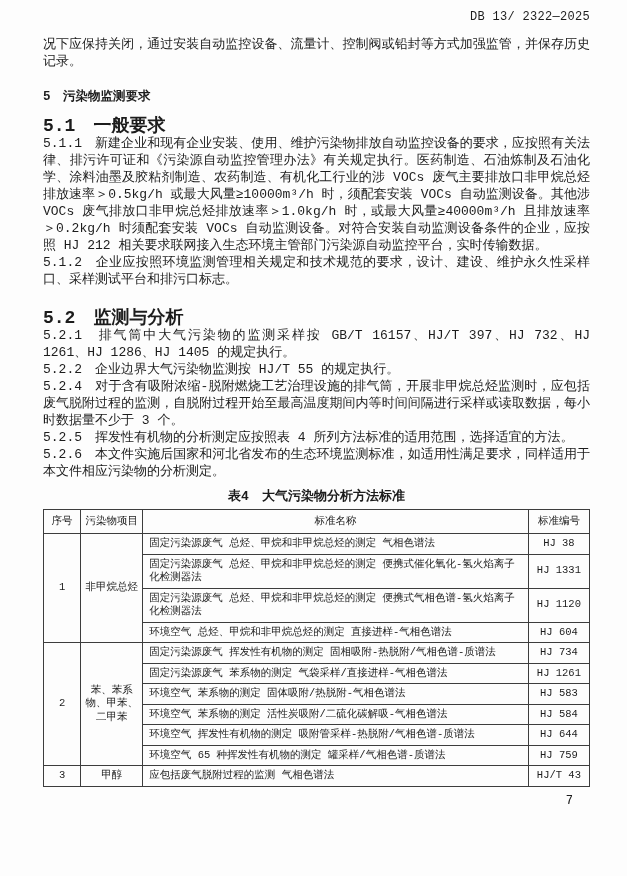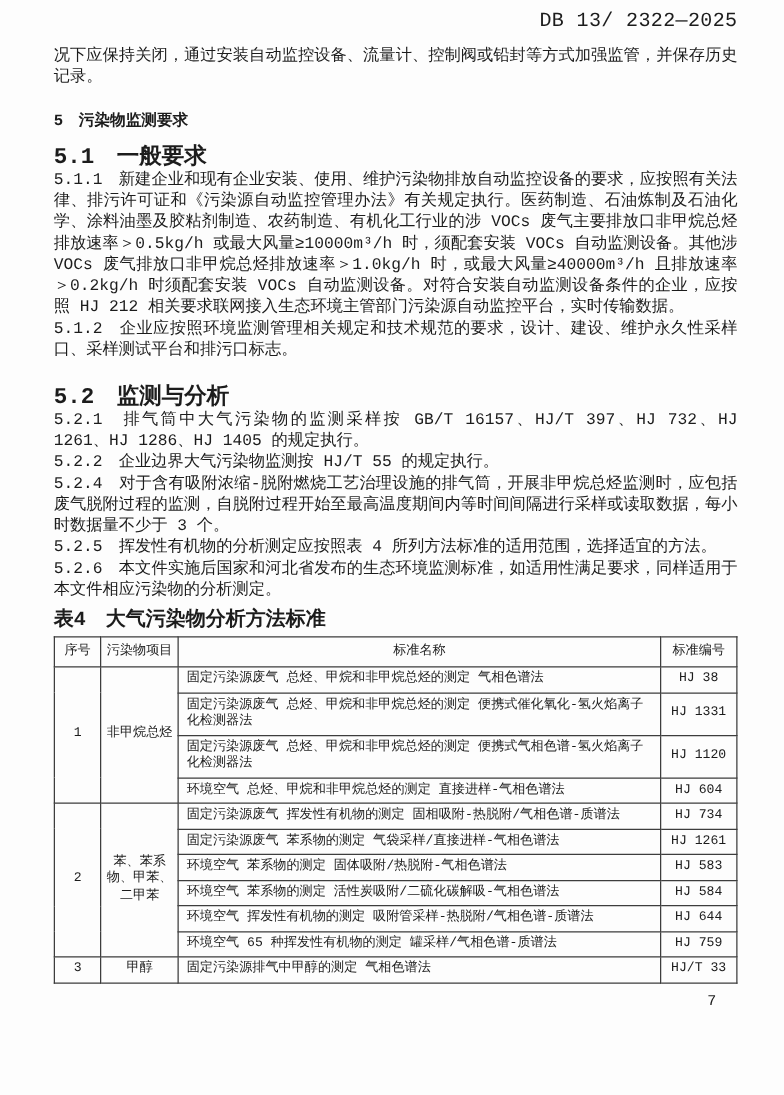--- a/index.html
+++ b/index.html
@@ -8,21 +8,21 @@
     width: 627px; height: 876px;
     background: #fdfdfd;
     color: #1c1c1c;
     font-family: "Liberation Mono", "Liberation Serif", serif;
     overflow: hidden;
   }
   .page { padding: 10px 37px 0 43px; }
 
   .doc-code {
     text-align: right;
-    font-size: 16px;
+    font-size: 12px;
     line-height: 15px;
     letter-spacing: 0.3px;
     margin-bottom: 11px;
   }
 
   p.body {
     font-size: 13px;
     line-height: 17px;
     text-align: justify;
     margin: 0;
@@ -36,22 +36,23 @@
   .sub-h {
     font-size: 18px;
     font-weight: bold;
     line-height: 17px;
     margin: 12px 0 0 0;
   }
   .after-h { margin-top: 8px; }
   .gap-lg { margin-top: 22px; }
 
   .tbl-caption {
+    text-align: center;
     font-weight: bold;
-    font-size: 16px;
+    font-size: 13px;
     line-height: 15px;
     margin: 9px 0 5px 0;
   }
 
   table.t4 {
     width: 100%;
     border-collapse: collapse;
     table-layout: fixed;
     font-size: 10.5px;
     border: 1.5px solid #333;
@@ -166,21 +167,21 @@
         <td>HJ 644</td>
       </tr>
       <tr>
         <td class="name">环境空气 65 种挥发性有机物的测定 罐采样/气相色谱-质谱法</td>
         <td>HJ 759</td>
       </tr>
 
       <tr>
         <td>3</td>
         <td>甲醇</td>
-        <td class="name">固定污染源排气中甲醇的测定 气相色谱法</td>
-        <td>HJ/T 33</td>
+        <td class="name">应包括废气脱附过程的监测 气相色谱法</td>
+        <td>HJ/T 43</td>
       </tr>
     </tbody>
   </table>
 
   <div class="page-num">7</div>
 
 </div>
 
 </body></html>

